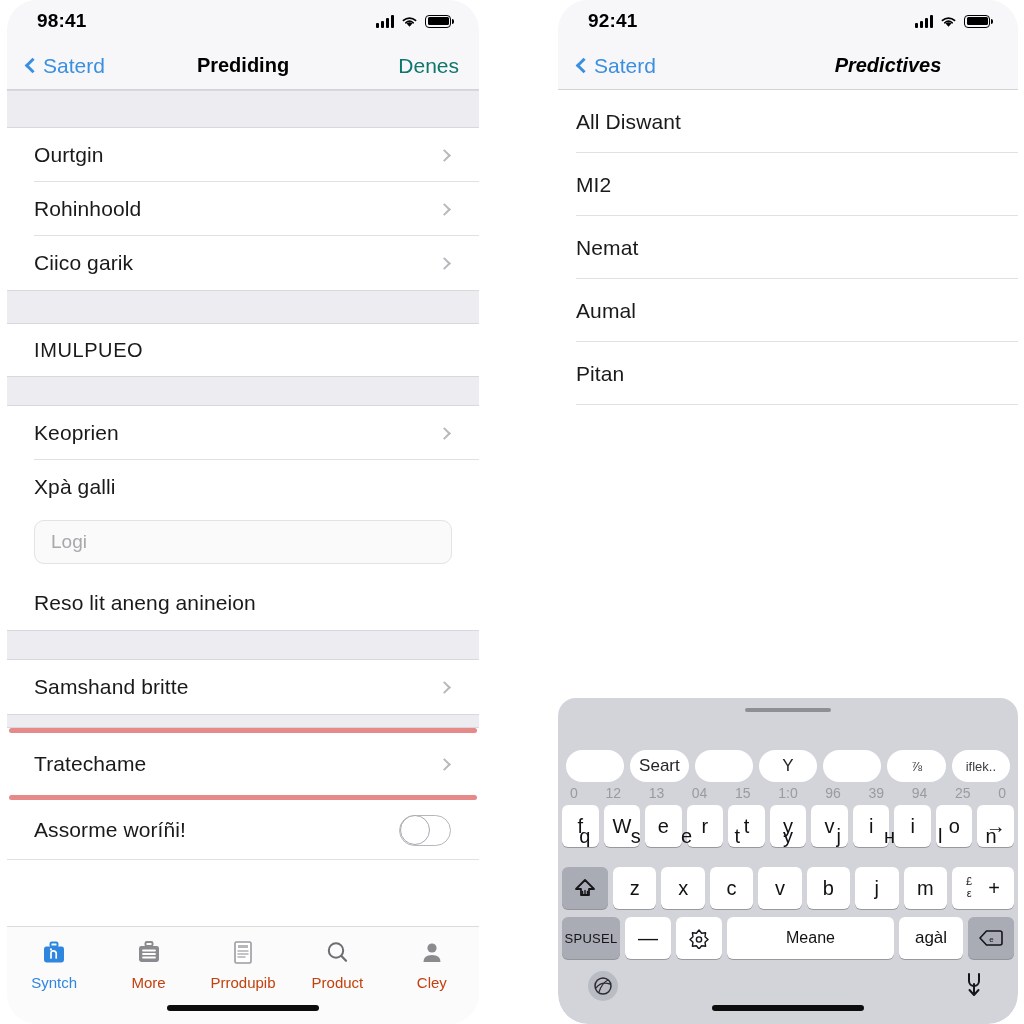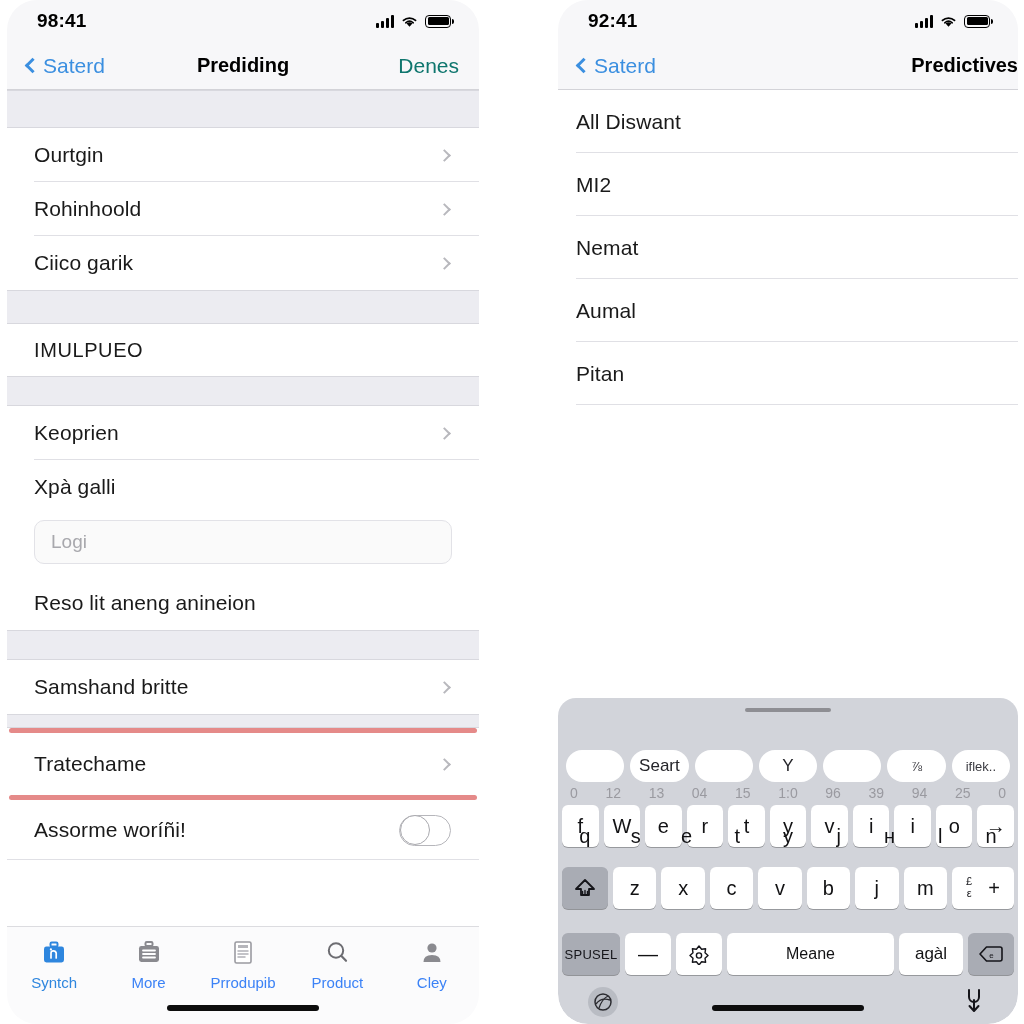--- a/index.html
+++ b/index.html
@@ -112,21 +112,21 @@
     color: #000;
     pointer-events: none;
   }
   .nav-right {
     margin-left: auto;
     color: #0f766e;
     font-size: 21px;
     cursor: pointer;
     z-index: 2;
   }
-  .navbar-right-phone .nav-title { text-align: right; padding-left: 200px; }
+  .navbar-right-phone .nav-title { text-align: center; padding-left: 200px; font-style: italic; }
 
   
   .scroll {
     position: relative;
     background: #ffffff;
   }
   .gap {
     background: #ececf1;
     border-top: 1px solid #d8d8de;
     border-bottom: 1px solid #d8d8de;
@@ -230,21 +230,21 @@
   }
   .tab {
     flex: 1;
     display: flex;
     flex-direction: column;
     align-items: center;
     gap: 5px;
     cursor: pointer;
   }
   .tab .ico { height: 32px; display: flex; align-items: center; justify-content: center; }
-  .tab .tlabel { font-size: 15px; color: #3b82f6; }
+  .tab .tlabel { font-size: 15px; color: #c2410c; }
   .tab.active .tlabel { color: #2e86de; }
 
   .home-ind {
     position: absolute;
     left: 50%; transform: translateX(-50%);
     bottom: 13px;
     width: 152px; height: 6px;
     border-radius: 3px;
     background: #0d0d0d;
   }
@@ -635,21 +635,21 @@
         <div class="key">m</div>
         <div class="key emoji-plus">
           <span style="display:flex;flex-direction:column;align-items:center">
             <span class="mini">£</span>
             <span class="mini">ε</span>
           </span>
           <span>+</span>
         </div>
       </div>
 
-      <div class="krow" style="margin-top:24px">
+      <div class="krow" style="margin-top:8px">
         <div class="key dark">SPUSEL</div>
         <div class="key narrow">—</div>
         <div class="key narrow">
           <svg width="22" height="22" viewBox="0 0 22 22">
             <path d="M11 3 l2.6 3.2 4-0.4 -0.6 4 3 2.7 -3 2.7 0.6 4 -4-0.4 -2.6 3.2 -2.6-3.2 -4 0.4 0.6-4 -3-2.7 3-2.7 -0.6-4 4 0.4 Z" fill="none" stroke="#15151a" stroke-width="1.4" stroke-linejoin="round"></path>
             <circle cx="11" cy="12.5" r="2.6" fill="none" stroke="#15151a" stroke-width="1.4"></circle>
           </svg>
         </div>
         <div class="key space">Meane</div>
         <div class="key wide">agàl</div>

